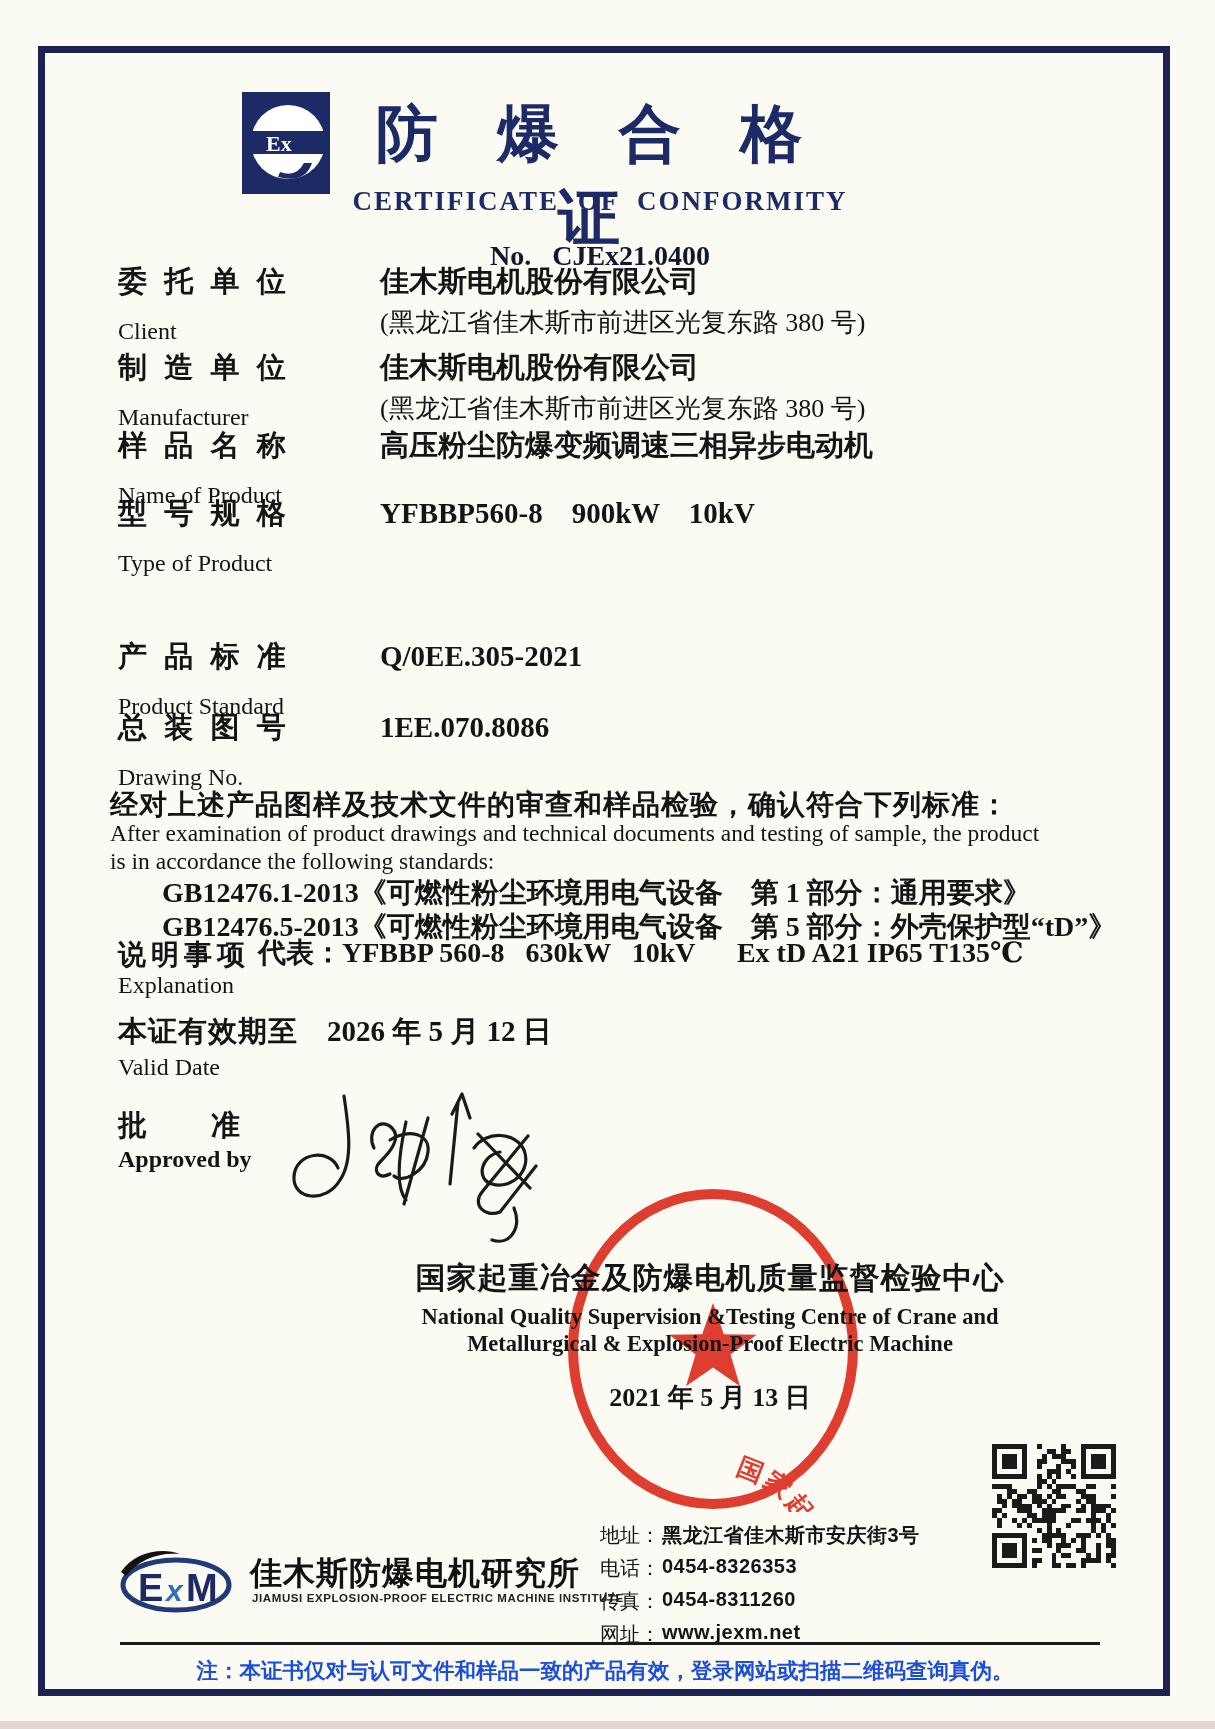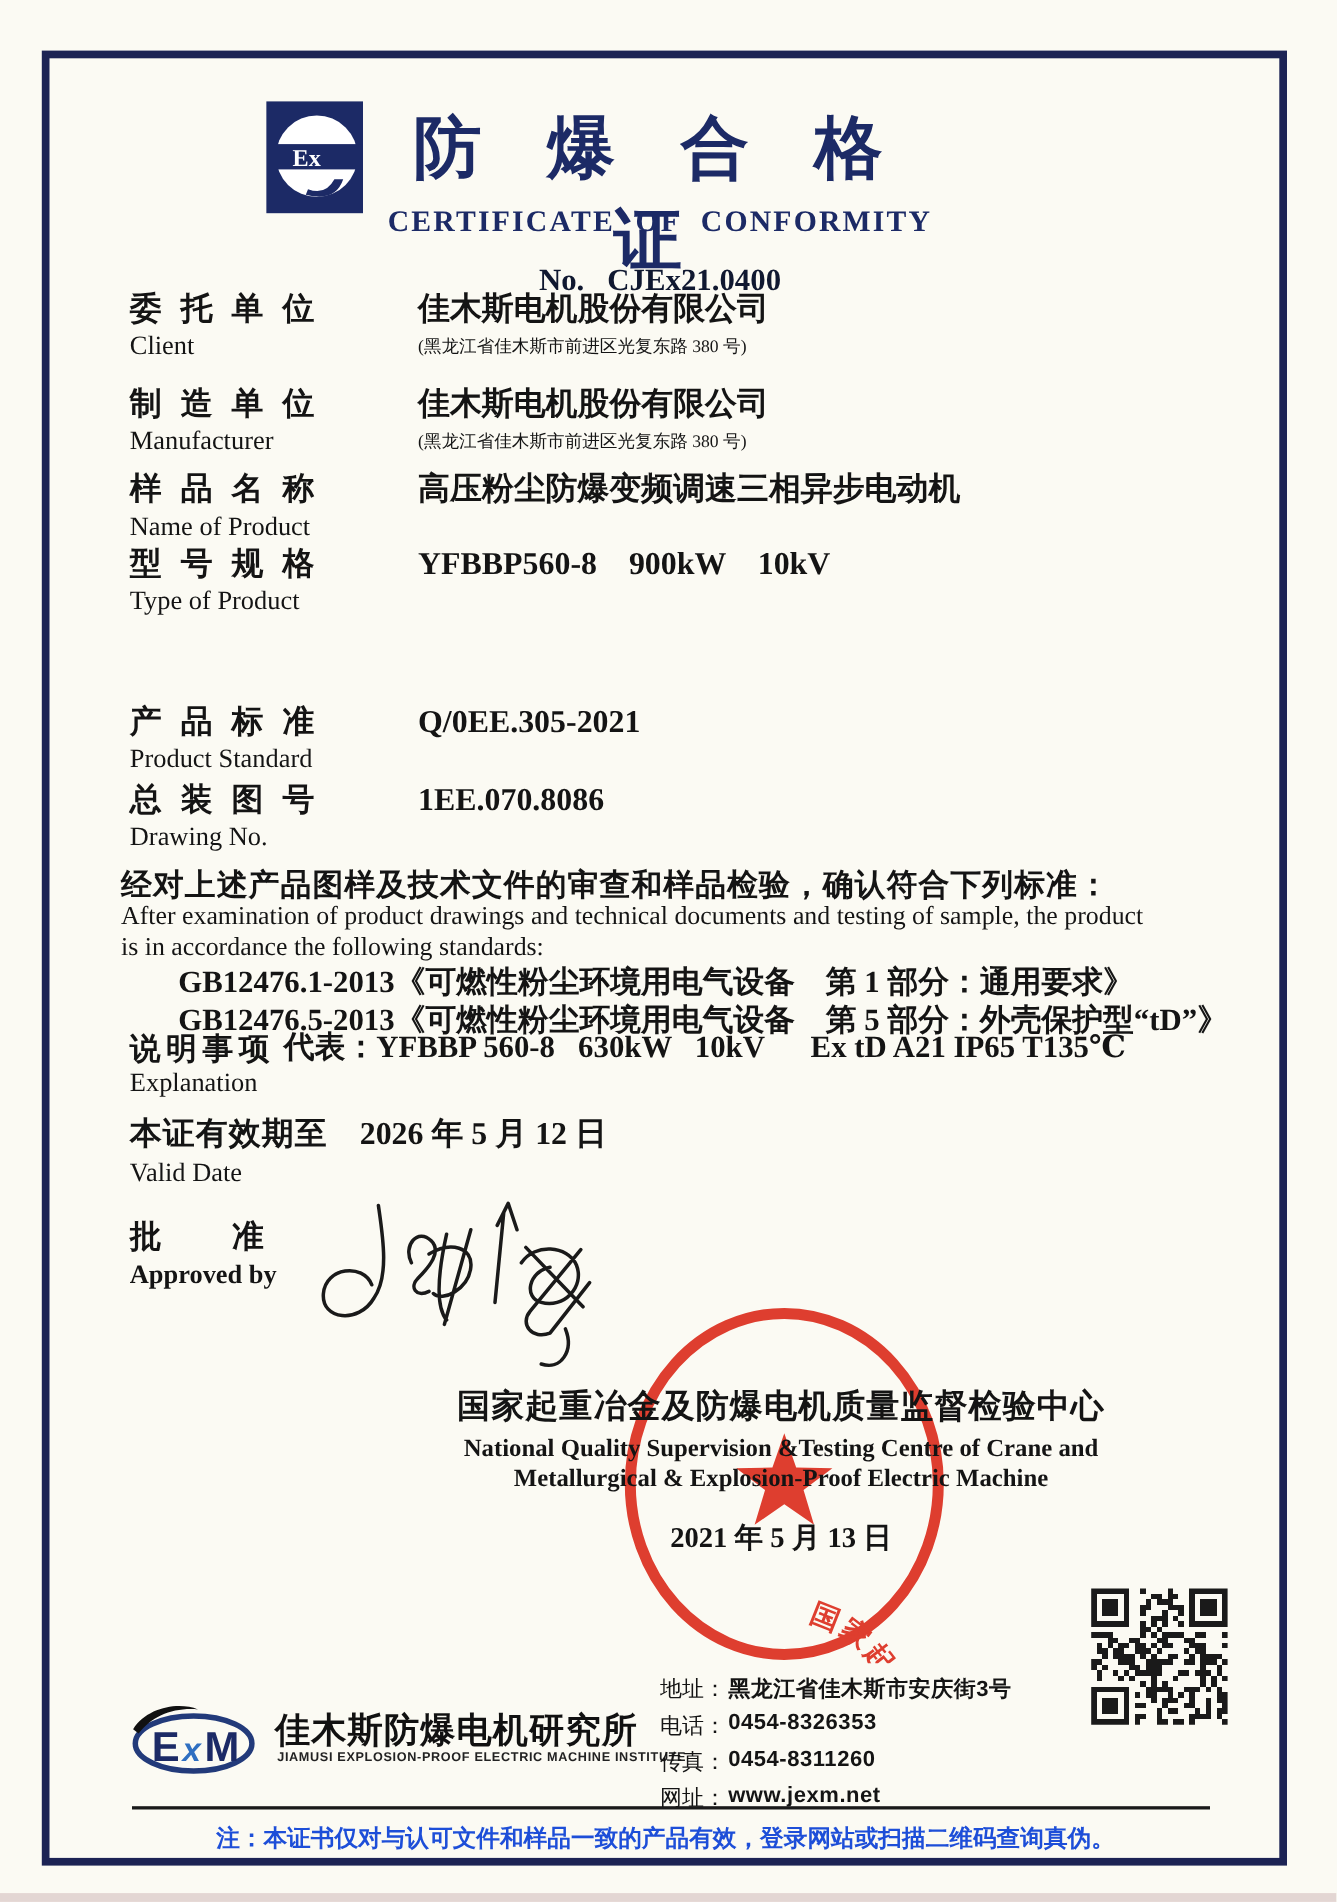--- a/index.html
+++ b/index.html
@@ -29,23 +29,23 @@
   }
   .cert-no{
     left:320px;top:240px;width:560px;text-align:center;
     font-size:28px;font-weight:700;color:#101830;
   }
   
   .frow{left:118px;width:1000px;display:flex;}
   .flabel{width:262px;flex:0 0 262px;}
   .fvalue{flex:1;}
   .cn-label{font-size:29px;font-weight:600;letter-spacing:5px;line-height:1.1;}
-  .en-label{font-size:24px;line-height:1.15;margin-top:4px;}
+  .en-label{font-size:24px;line-height:1.15;margin-top:20px;}
   .value{font-size:29px;font-weight:600;line-height:1.1;}
-  .vnote{font-size:16px;font-weight:500;margin-top:7px;}
+  .vnote{font-size:26px;font-weight:500;margin-top:7px;}
   
   .stmt-cn{left:110px;top:786px;width:1010px;font-size:28px;font-weight:600;letter-spacing:1px;}
   .stmt-en{left:110px;width:1010px;font-size:23.5px;}
   .gb-line{left:162px;width:980px;font-size:28px;font-weight:600;}
   
   .small-cap{font-size:24px;}
   .sig-svg path{fill:none;stroke:#1a1a1a;stroke-width:3.2;stroke-linecap:round;stroke-linejoin:round;}
   
   .issuer{left:380px;top:1258px;width:660px;text-align:center;z-index:3;}
   .issuer-cn{font-size:30px;font-weight:600;letter-spacing:1px;}

